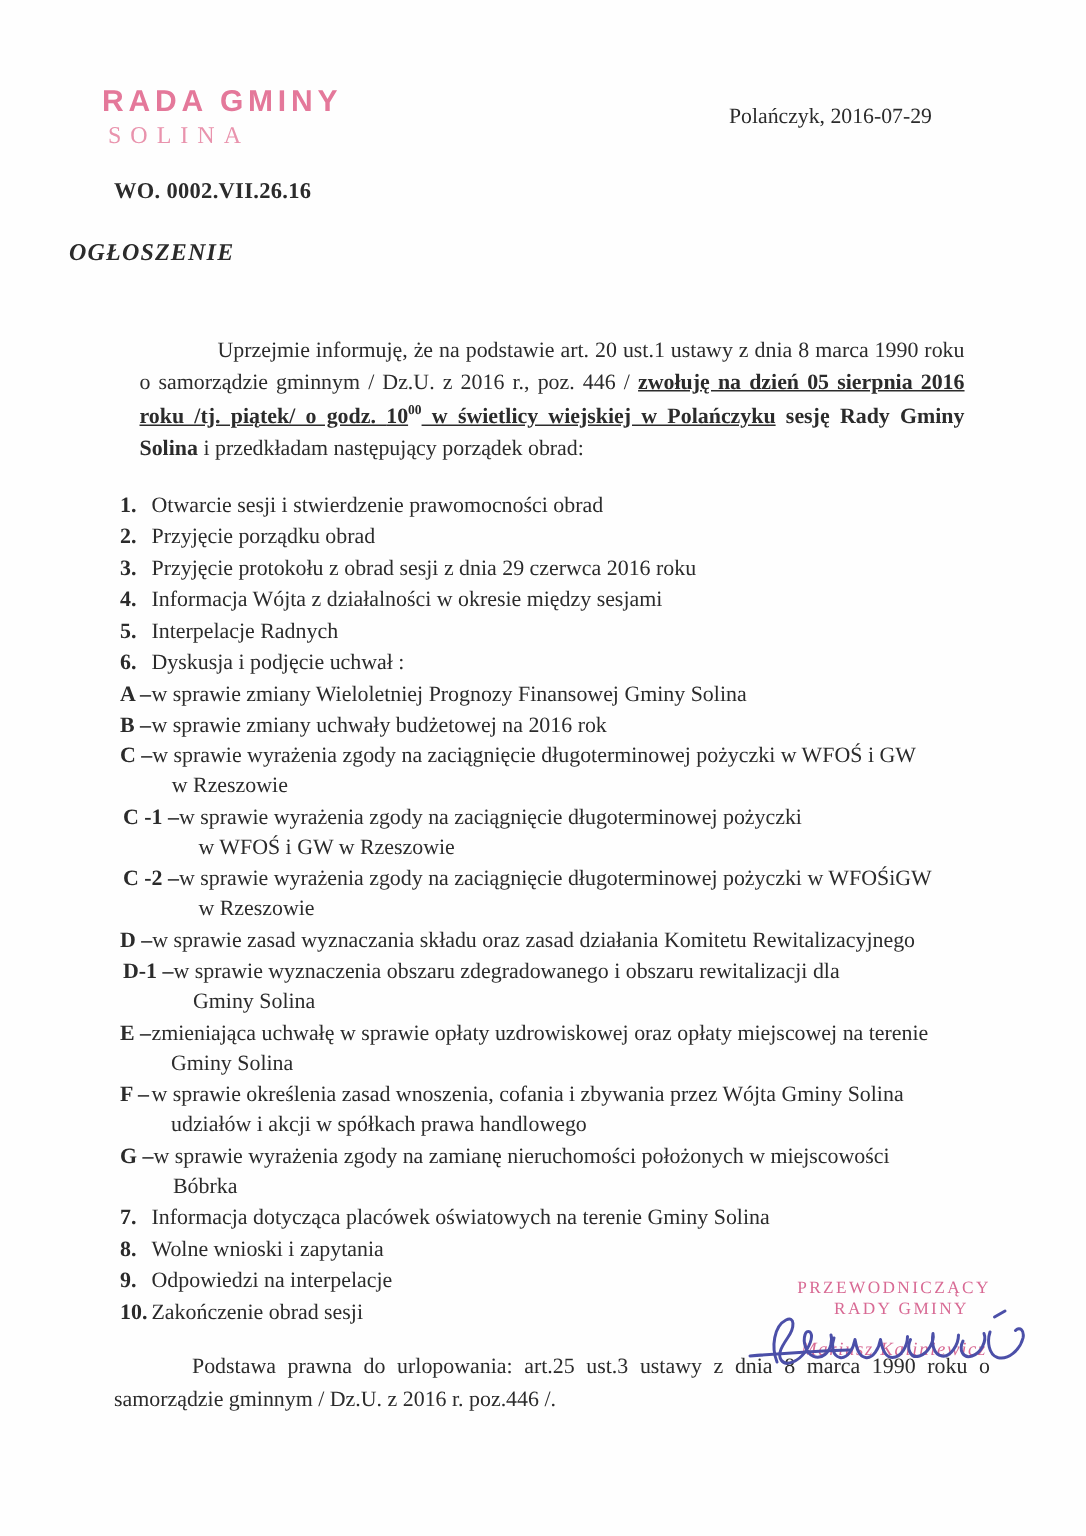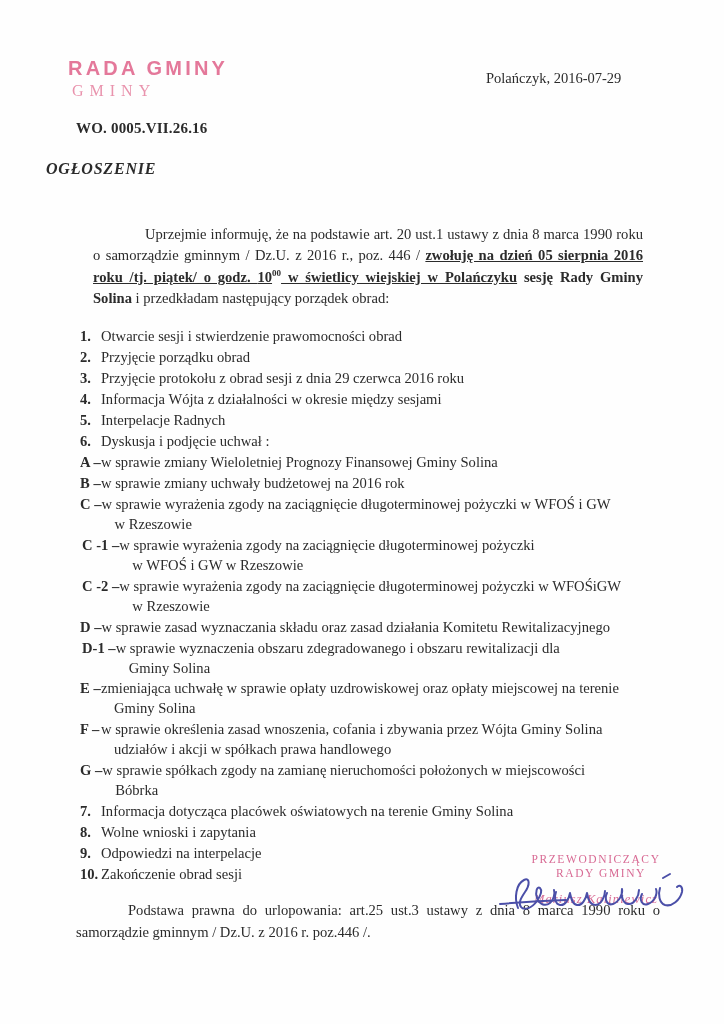--- a/index.html
+++ b/index.html
@@ -178,26 +178,26 @@
     white-space: nowrap;
   }
 </style>
 </head>
 <body>
 
 <div class="page">
 
   <div class="letterhead">
     <div class="lh-line1">RADA GMINY</div>
-    <div class="lh-line2">GMINY</div>
+    <div class="lh-line2">SOLINA</div>
   </div>
 
   <div class="placedate">Polańczyk, 2016-07-29</div>
 
-  <div class="refno">WO. 0005.VII.26.16</div>
+  <div class="refno">WO. 0002.VII.26.16</div>
 
   <div class="doctitle">OGŁOSZENIE</div>
 
   <div class="body-wrap">
 
     <p class="intro"><span>Uprzejmie informuję, że na podstawie art. 20 ust.1 ustawy z dnia 8 marca 1990 roku o samorządzie gminnym / Dz.U. z 2016 r., poz. 446 / </span><span class="bu">zwołuję na dzień  05 sierpnia 2016 roku  /tj. piątek/ o godz. </span><span class="bu">10</span><sup class="hour">00</sup><span class="bu"> w świetlicy wiejskiej w Polańczyku</span><span class="b">  sesję Rady Gminy Solina</span><span> i przedkładam następujący porządek obrad:</span></p>
 
     <ol class="agenda">
       <li>
           <span class="marker">1.</span>
@@ -255,21 +255,21 @@
       <li class="lettered">
           <span class="marker">E –</span>
           <span class="itxt"><span>zmieniająca uchwałę w sprawie opłaty uzdrowiskowej oraz opłaty miejscowej na terenie</span><span class="cont">Gminy Solina</span></span>
         </li>
       <li class="lettered">
           <span class="marker">F –</span>
           <span class="itxt"><span>w sprawie określenia zasad wnoszenia, cofania i zbywania przez Wójta Gminy Solina</span><span class="cont">udziałów i akcji w spółkach prawa handlowego</span></span>
         </li>
       <li class="lettered">
           <span class="marker">G –</span>
-          <span class="itxt"><span>w sprawie spółkach zgody na zamianę nieruchomości położonych w miejscowości</span><span class="cont">Bóbrka</span></span>
+          <span class="itxt"><span>w sprawie wyrażenia zgody na zamianę nieruchomości położonych w miejscowości</span><span class="cont">Bóbrka</span></span>
         </li>
 
       <li>
           <span class="marker">7.</span>
           <span class="itxt"><span>Informacja dotycząca placówek oświatowych na terenie Gminy Solina</span></span>
         </li>
       <li>
           <span class="marker">8.</span>
           <span class="itxt"><span>Wolne wnioski i zapytania</span></span>
         </li>

